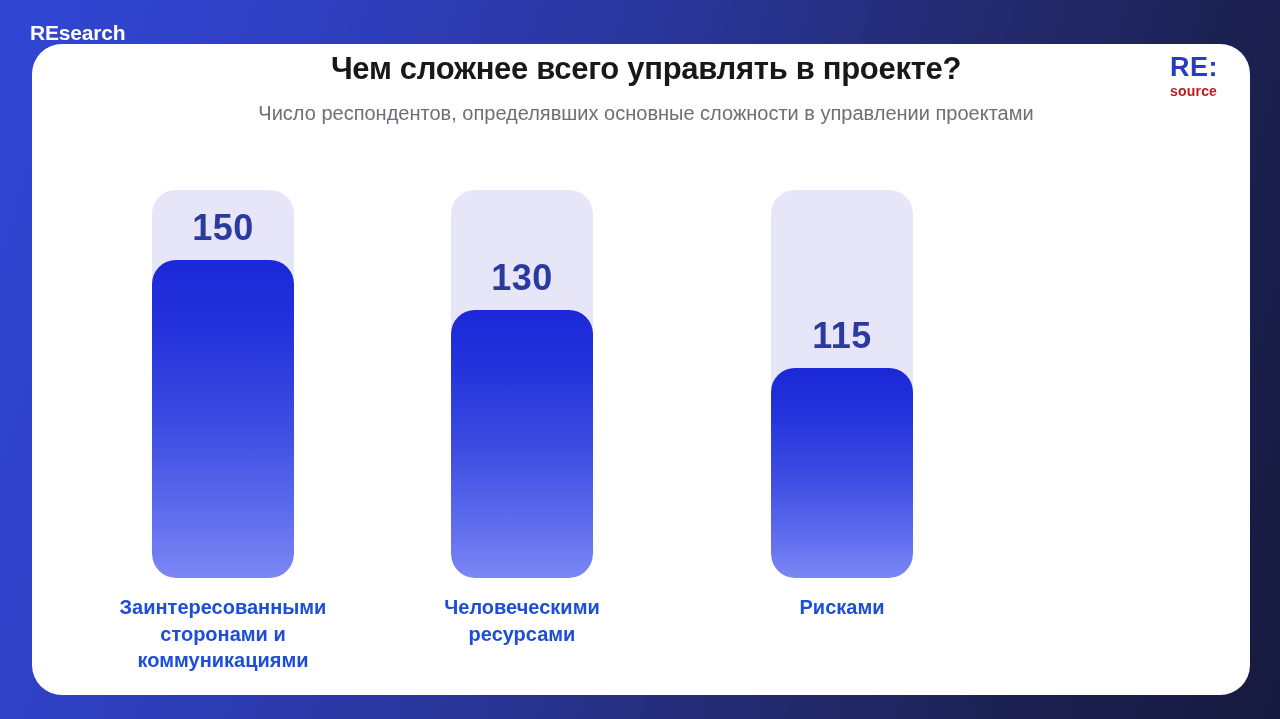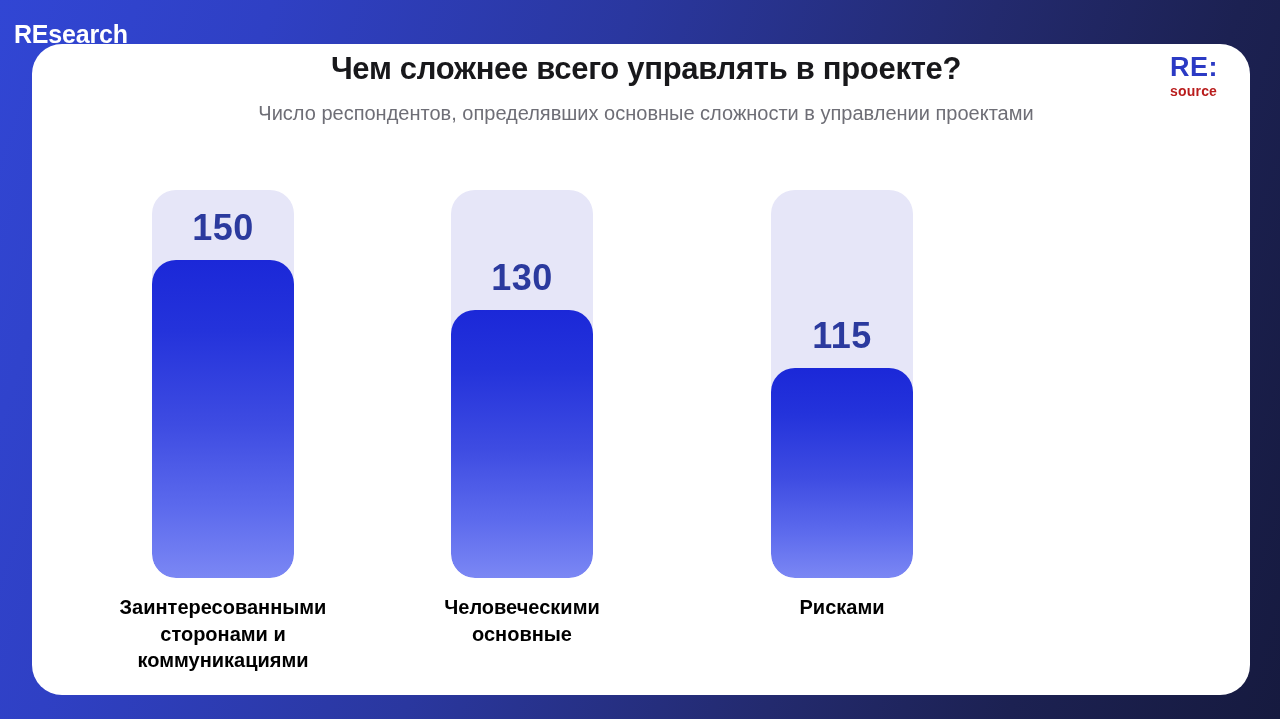--- a/index.html
+++ b/index.html
@@ -18,23 +18,23 @@
     position: relative;
     width: 1280px;
     height: 719px;
     background: linear-gradient(108deg, #3146d4 0%, #2f40c4 18%, #2a379f 42%, #232a6e 66%, #1c2152 82%, #161a3f 100%);
     overflow: hidden;
   }
 
   
   #brand-label {
     position: absolute;
-    left: 14px;
+    left: 30px;
     top: 22px;
-    font-size: 25px;
+    font-size: 21px;
     font-weight: 700;
     color: #ffffff;
     letter-spacing: -0.2px;
     line-height: 1;
     white-space: nowrap;
   }
 
   
   #card {
     position: absolute;
@@ -148,21 +148,21 @@
 
   .bar-label {
     position: absolute;
     top: 404px;
     left: 50%;
     transform: translateX(-50%);
     width: 250px;
     text-align: center;
     font-size: 20px;
     font-weight: 700;
-    color: #000000;
+    color: #1d4ed8;
     line-height: 1.33;
   }
 </style>
 </head>
 <body>
 
 <div id="slide">
 
   <div id="brand-label">REsearch</div>
 
@@ -184,21 +184,21 @@
             <div class="bar-fill" style="height: 318px;"></div>
           </div>
           <div class="bar-value" style="top: 20px;">150</div>
           <div class="bar-label">Заинтересованными сторонами и коммуникациями</div>
         </div>
         <div class="bar-group" style="left: 380px;">
           <div class="bar-track">
             <div class="bar-fill" style="height: 268px;"></div>
           </div>
           <div class="bar-value" style="top: 70px;">130</div>
-          <div class="bar-label">Человеческими основные</div>
+          <div class="bar-label">Человеческими ресурсами</div>
         </div>
         <div class="bar-group" style="left: 700px;">
           <div class="bar-track">
             <div class="bar-fill" style="height: 210px;"></div>
           </div>
           <div class="bar-value" style="top: 128px;">115</div>
           <div class="bar-label">Рисками</div>
         </div>
       </div>
 

